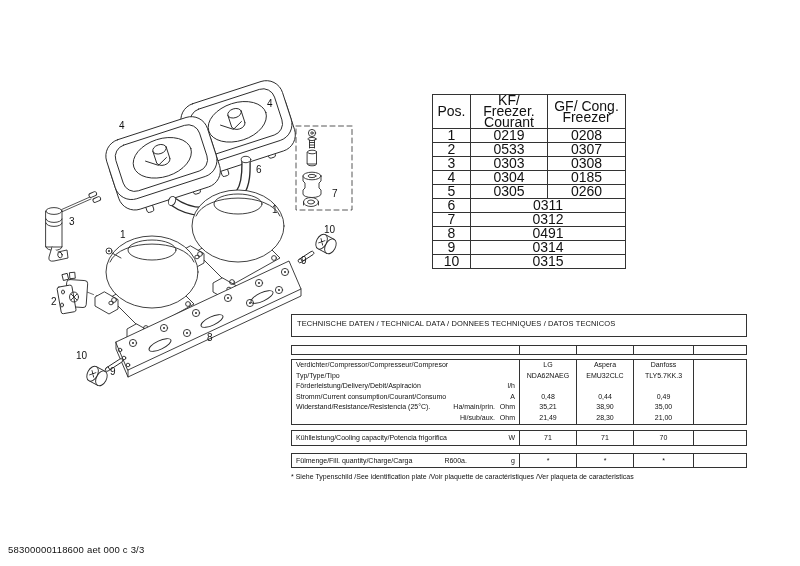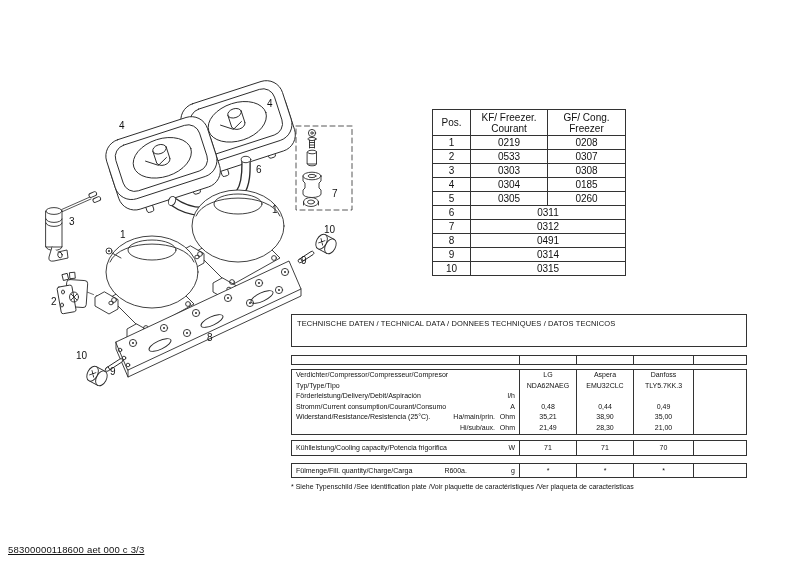--- a/index.html
+++ b/index.html
@@ -4,48 +4,48 @@
 <style>
   html,body{margin:0;padding:0;background:#fff;}
   .page{position:relative;width:800px;height:566px;background:#fff;overflow:hidden;
         font-family:"Liberation Sans",sans-serif;color:#111;}
   svg.diagram{position:absolute;left:0;top:0;width:800px;height:566px;}
 
   
   .callout{position:absolute;font-size:10px;color:#111;line-height:10px;}
 
   
-  table.parts{position:absolute;left:432px;top:109px;border-collapse:collapse;
-              font-size:10px;color:#111;table-layout:fixed;}
+  table.parts{position:absolute;left:432px;top:94px;border-collapse:collapse;
+              font-size:14px;color:#111;table-layout:fixed;}
   table.parts td{border:1px solid #333;text-align:center;padding:0;overflow:hidden;}
   table.parts tr.hdr td{height:25px;line-height:11px;}
   table.parts tr.r td{height:13px;line-height:13px;}
 
   
   .tech{position:absolute;left:291px;top:314px;width:456px;font-size:7px;color:#111;}
   .box{border:1px solid #333;box-sizing:border-box;background:#fff;}
-  .titlebox{height:33px;line-height:17px;padding-left:5px;font-size:7.5px;
+  .titlebox{height:23px;line-height:17px;padding-left:5px;font-size:7.5px;
             letter-spacing:.1px;margin-bottom:8px;}
   .grid-row{display:flex;}
   .c{box-sizing:border-box;overflow:hidden;white-space:nowrap;}
   .c0{width:227px;display:flex;justify-content:space-between;padding:0 4px;}
   .c1{width:57px;}.c2{width:57px;}.c3{width:60px;}.c4{flex:1;}
   .c1,.c2,.c3,.c4{border-left:1px solid #333;text-align:center;}
   .emptyrow{height:10px;margin-bottom:4px;}
   .mainbox{margin-bottom:5px;}
   .mainbox .grid-row{height:10.6px;line-height:10.6px;}
   .coolbox{margin-bottom:7px;}
   .coolbox .grid-row{height:14px;line-height:14px;}
   .chargebox .grid-row{height:13px;line-height:13px;}
   .rgt{display:flex;gap:4px;}
   .unit{min-width:16px;text-align:right;}
   .fnote{margin-top:5px;font-size:7px;}
 
   
-  .footer{position:absolute;left:8px;top:544px;font-size:9.5px;letter-spacing:.2px;text-decoration:underline;}
+  .footer{position:absolute;left:8px;top:544px;font-size:9.5px;letter-spacing:.2px;}
 </style>
 </head>
 <body>
 
 <div class="page">
 
   <svg class="diagram" viewBox="0 0 800 566">
     <g stroke="#2b2b2b" stroke-width="0.9" fill="none" stroke-linejoin="round" stroke-linecap="round">
 
       <path d="M87,292 L138,312" stroke-dasharray="7,3,1.5,3" stroke-width="0.7"></path>

